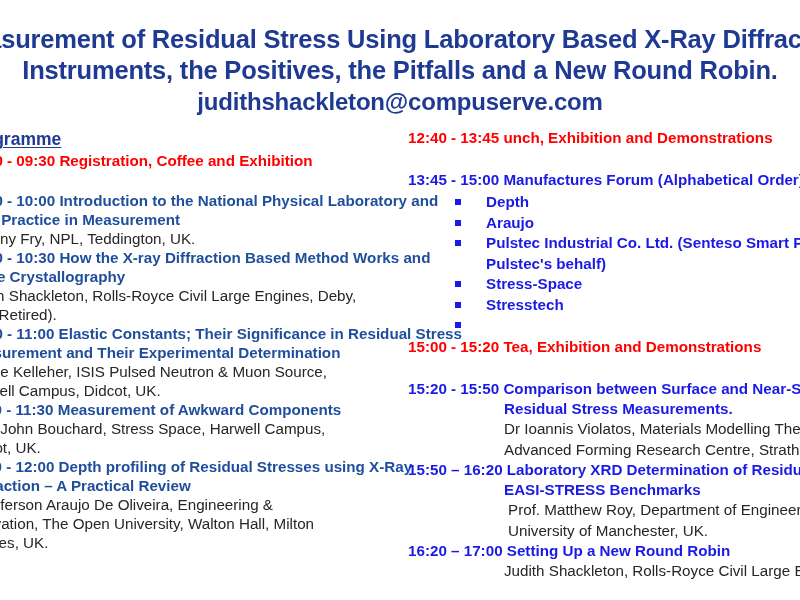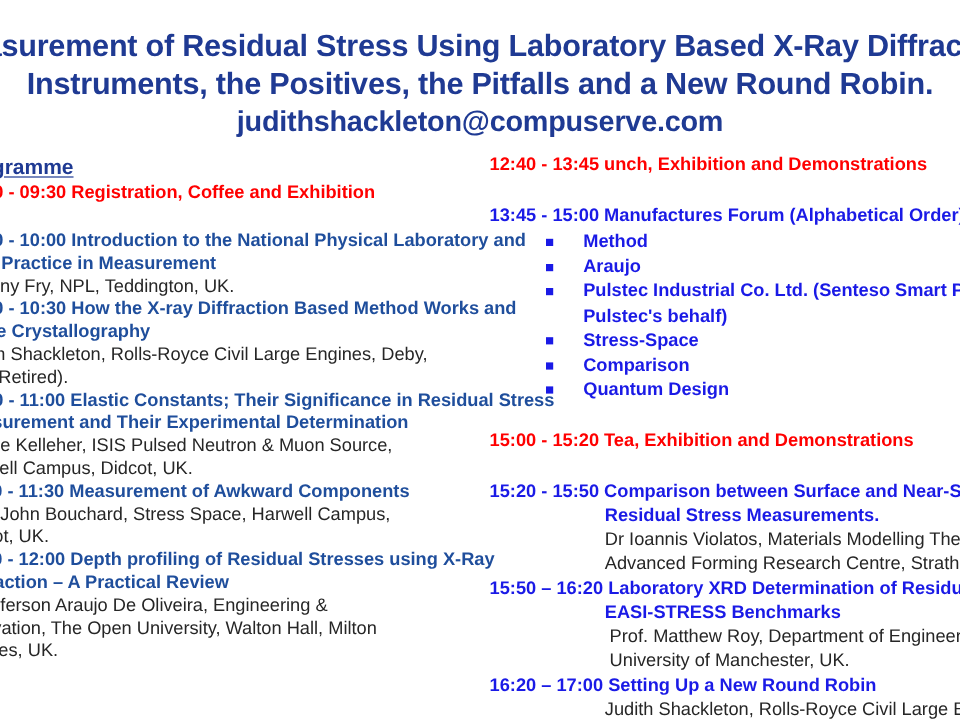--- a/index.html
+++ b/index.html
@@ -175,42 +175,41 @@
   </div>
 
   <div class="col col-right">
     <div class="ln red">12:40 - 13:45 unch, Exhibition and Demonstrations</div>
     <div class="gap-lg"></div>
     <div class="ln head-bright">13:45 - 15:00 Manufactures Forum (Alphabetical Order)</div>
 
     <ul class="bullets">
       <li>
         <span class="sq"></span>
-        <span>Method</span>
+        <span>Depth</span>
       </li>
       <li>
         <span class="sq"></span>
         <span>Araujo</span>
       </li>
       <li>
         <span class="sq"></span>
         <span>Pulstec Industrial Co. Ltd. (Senteso Smart Peening on</span>
         <span class="cont">Pulstec's behalf)</span>
       </li>
       <li>
         <span class="sq"></span>
         <span>Stress-Space</span>
       </li>
       <li>
         <span class="sq"></span>
-        <span>Comparison</span>
-      </li>
-      <li>
-        <span class="sq"></span>
-        <span>Quantum Design</span>
+        <span>Stresstech</span>
+      </li>
+      <li>
+        <span class="sq"></span>
       </li>
     </ul>
 
     <div class="gap-lg"></div>
     <div class="ln red">15:00 - 15:20 Tea, Exhibition and Demonstrations</div>
     <div class="gap-lg"></div>
 
     <div class="ln head-bright">15:20 - 15:50 Comparison between Surface and Near-Surface</div>
     <div class="ln head-bright indent-2">Residual Stress Measurements.</div>
     <div class="ln body-r indent-2">Dr Ioannis Violatos, Materials Modelling Theme,</div>

